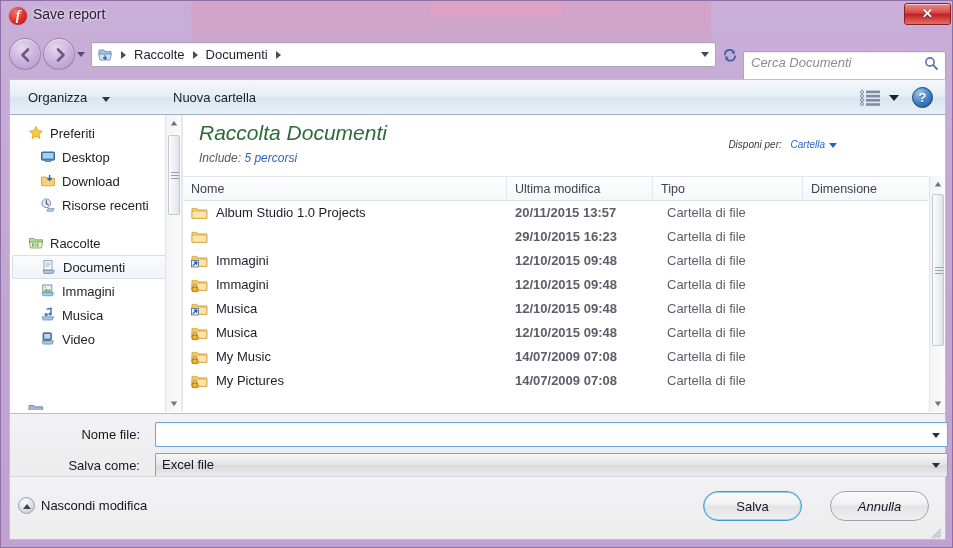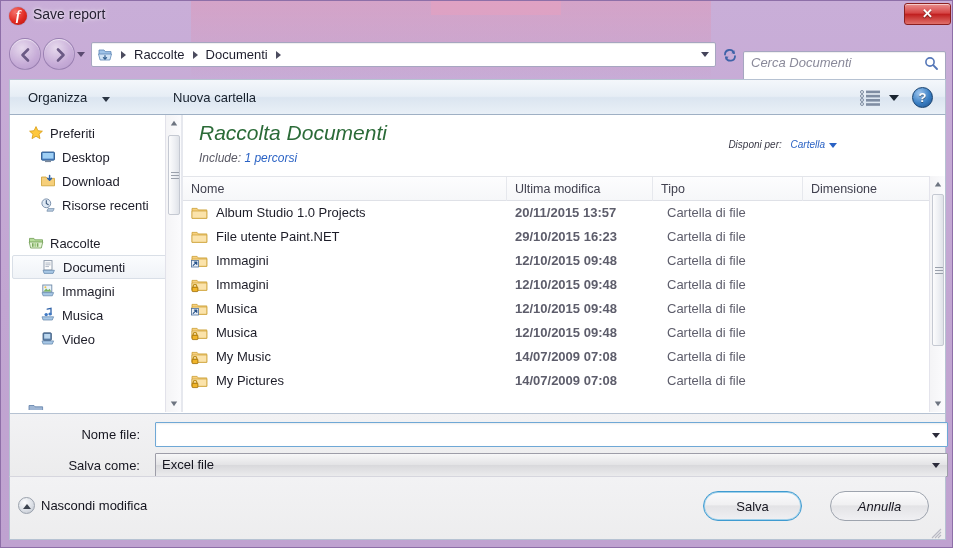--- a/index.html
+++ b/index.html
@@ -533,21 +533,21 @@
     </div>
 
     <div id="splitter"></div>
 
     <div id="listpane">
 
       <div id="lib-header">
         <div id="lib-title">Raccolta Documenti</div>
         <div id="lib-sub">
           <span>Include:</span>
-          <span class="lnk">1 percorsi</span>
+          <span class="lnk">5 percorsi</span>
         </div>
         <div id="arrange">
           <span>Disponi per:</span>
           <span class="lnk">Cartella</span><span class="caret"></span>
         </div>
       </div>
 
       <div id="colheader">
         <div class="colh" style="left:0;width:324px;">Nome</div>
         <div class="colh" style="left:324px;width:146px;">Ultima modifica</div>
@@ -573,21 +573,20 @@
         </div>
 
         <div class="row">
           <div class="cell c-name">
             <span class="fico">
               <svg width="17" height="16" viewBox="0 0 17 16">
                   <path d="M1 3.4h5.1l1.1 1.5h8.6v8.4H1z" fill="#f7d07f" stroke="#cb9f33" stroke-width=".8"></path>
                   <path d="M1 6h14.8v7.3H1z" fill="#fbe3ab" stroke="#cb9f33" stroke-width=".7"></path>
                 </svg>
             </span>
-            <span>File utente Paint.NET</span>
           </div>
           <div class="cell c-date">29/10/2015 16:23</div>
           <div class="cell c-type">Cartella di file</div>
           <div class="cell c-size"></div>
         </div>
 
         <div class="row">
           <div class="cell c-name">
             <span class="fico">
               <svg width="17" height="16" viewBox="0 0 17 16">

